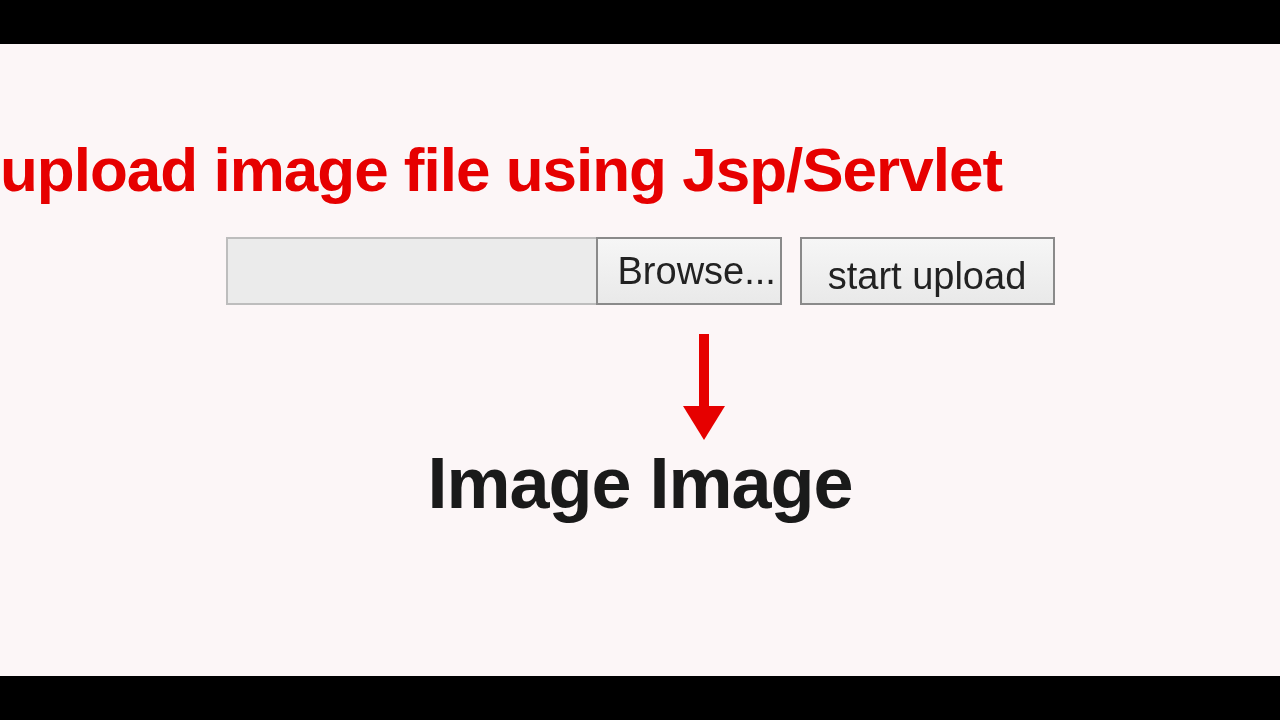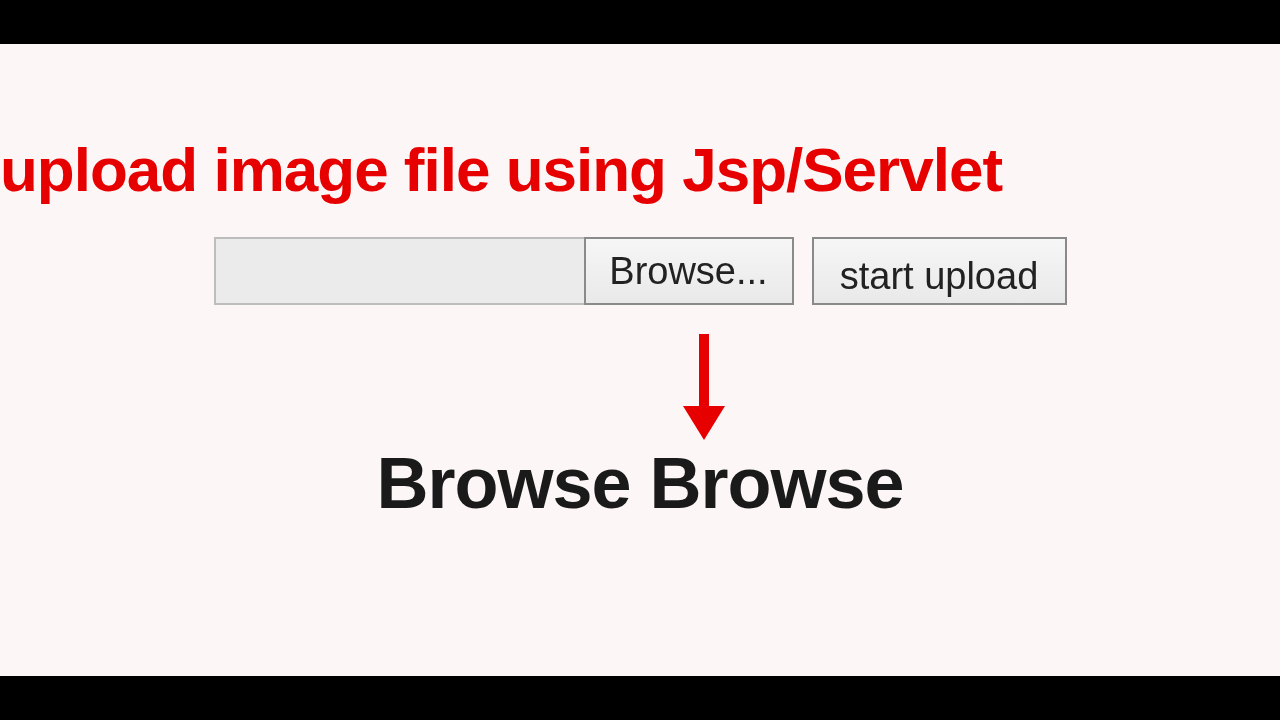--- a/index.html
+++ b/index.html
@@ -53,21 +53,21 @@
       height: 68px;
       background: #ebebeb;
       border: 2px solid #bdbdbd;
       border-right: none;
       font-size: 34px;
       padding: 0 8px;
       outline: none;
     }
     .browse-btn {
       height: 68px;
-      width: 210px;
+      width: 186px;
       background: linear-gradient(#f6f6f6, #e9e9e9);
       border: 2px solid #8a8a8a;
       font-size: 38px;
       color: #222;
       font-family: Arial, sans-serif;
       cursor: pointer;
       padding: 0 20px;
     }
     .upload-btn {
       height: 68px;
@@ -133,17 +133,17 @@
       <button class="browse-btn">Browse...</button>
     </div>
     <button class="upload-btn">start upload</button>
   </div>
 
   <div class="arrow-wrap">
     <div class="arrow-line"></div>
     <div class="arrow-head"></div>
   </div>
 
-  <div class="subtitle">Browse Browse</div>
+  <div class="subtitle">Image Image</div>
 
 </div>
 
 <div class="bottom-bar"></div>
 
 </body></html>

